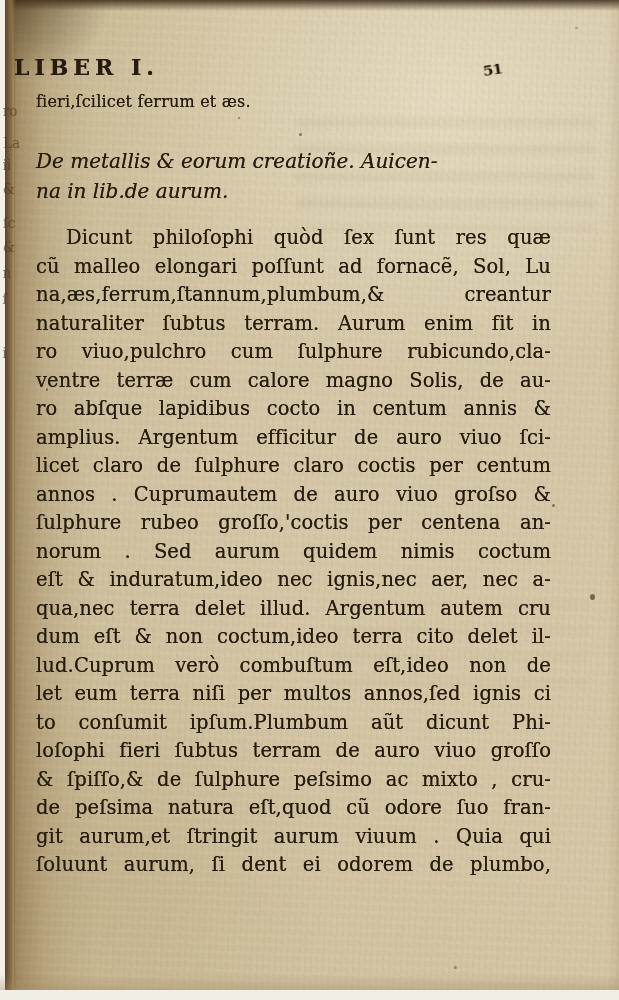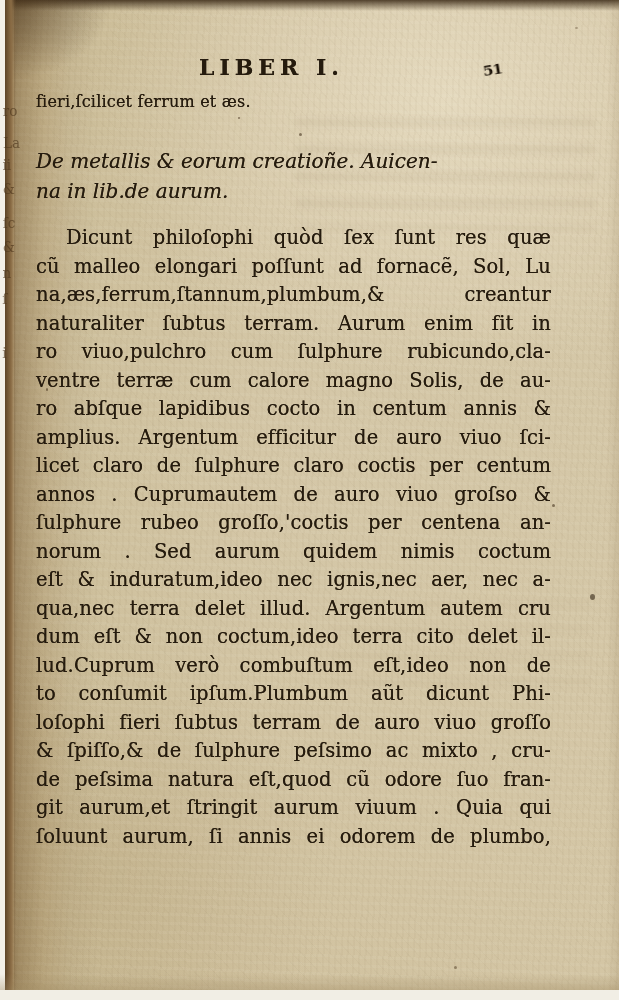--- a/index.html
+++ b/index.html
@@ -36,21 +36,21 @@
     background:linear-gradient(270deg, rgba(130,108,74,.14), rgba(130,108,74,0));}
   
   .ghost-stripes{position:absolute;left:295px;top:118px;width:300px;height:112px;opacity:.5;
     filter:blur(2px);
     background:repeating-linear-gradient(180deg, rgba(118,94,60,.12) 0 9px, rgba(0,0,0,0) 9px 27px);}
   .ghost-stripes2{position:absolute;left:330px;top:600px;width:260px;height:90px;opacity:.3;
     filter:blur(2.5px);
     background:repeating-linear-gradient(180deg, rgba(118,94,60,.10) 0 8px, rgba(0,0,0,0) 8px 26px);}
   
   .ink{color:#251b0e;text-shadow:0 0 .6px rgba(42,30,15,.85);}
-  .running-header{position:absolute;left:36px;top:54px;width:515px;text-align:center;
+  .running-header{position:absolute;left:36px;top:54px;width:515px;text-align:left;
     transform:translateX(-22px);font-size:22px;font-weight:bold;letter-spacing:5px;}
   .page-number{position:absolute;left:483px;top:61px;font-size:15px;font-weight:bold;
     color:#1d140a;transform:rotate(-9deg) scaleY(.92);filter:blur(.5px);letter-spacing:-1px;}
   .continuation{position:absolute;left:36px;top:92px;font-size:16px;letter-spacing:.2px;}
   .section-heading{position:absolute;left:36px;top:146px;width:515px;text-align:left;
     font-style:italic;font-size:20px;line-height:30px;}
   .body-par{position:absolute;left:36px;top:224px;width:515px;font-size:19.5px;
     line-height:28.5px;letter-spacing:.1px;}
   .bodyline{text-align:justify;text-align-last:justify;white-space:nowrap;}
   .bodyline:first-child{text-indent:30px;}
@@ -128,26 +128,27 @@
       <div class="bodyline">ro abſque lapidibus cocto in centum annis &amp;</div>
       <div class="bodyline">amplius. Argentum efficitur de auro viuo ſci-</div>
       <div class="bodyline">licet claro de ſulphure claro coctis per centum</div>
       <div class="bodyline">annos . Cuprumautem de auro viuo groſso &amp;</div>
       <div class="bodyline">ſulphure rubeo groſſo,'coctis per centena an-</div>
       <div class="bodyline">norum . Sed aurum quidem nimis coctum</div>
       <div class="bodyline">eſt &amp; induratum,ideo nec ignis,nec aer, nec a-</div>
       <div class="bodyline">qua,nec terra delet illud. Argentum autem cru</div>
       <div class="bodyline">dum eſt &amp; non coctum,ideo terra cito delet il-</div>
       <div class="bodyline">lud.Cuprum verò combuſtum eſt,ideo non de</div>
+      <div class="bodyline">let eum terra niſi per multos annos,ſed ignis ci</div>
       <div class="bodyline">to conſumit ipſum.Plumbum aũt dicunt Phi-</div>
       <div class="bodyline">loſophi fieri ſubtus terram de auro viuo groſſo</div>
       <div class="bodyline">&amp; ſpiſſo,&amp; de ſulphure peſsimo ac mixto , cru-</div>
       <div class="bodyline">de peſsima natura eſt,quod cũ odore ſuo fran-</div>
       <div class="bodyline">git aurum,et ſtringit aurum viuum . Quia qui</div>
-      <div class="bodyline">ſoluunt aurum, ſi annis ei odorem de plumbo,</div>
+      <div class="bodyline">ſoluunt aurum, ſi dent ei odorem de plumbo,</div>
     </div>
 
   <div class="speck s1"></div>
   <div class="speck s2"></div>
   <div class="speck s3"></div>
   <div class="speck s4"></div>
   <div class="speck s5"></div>
   <div class="speck s6"></div>
   <div class="speck s7"></div>
 

